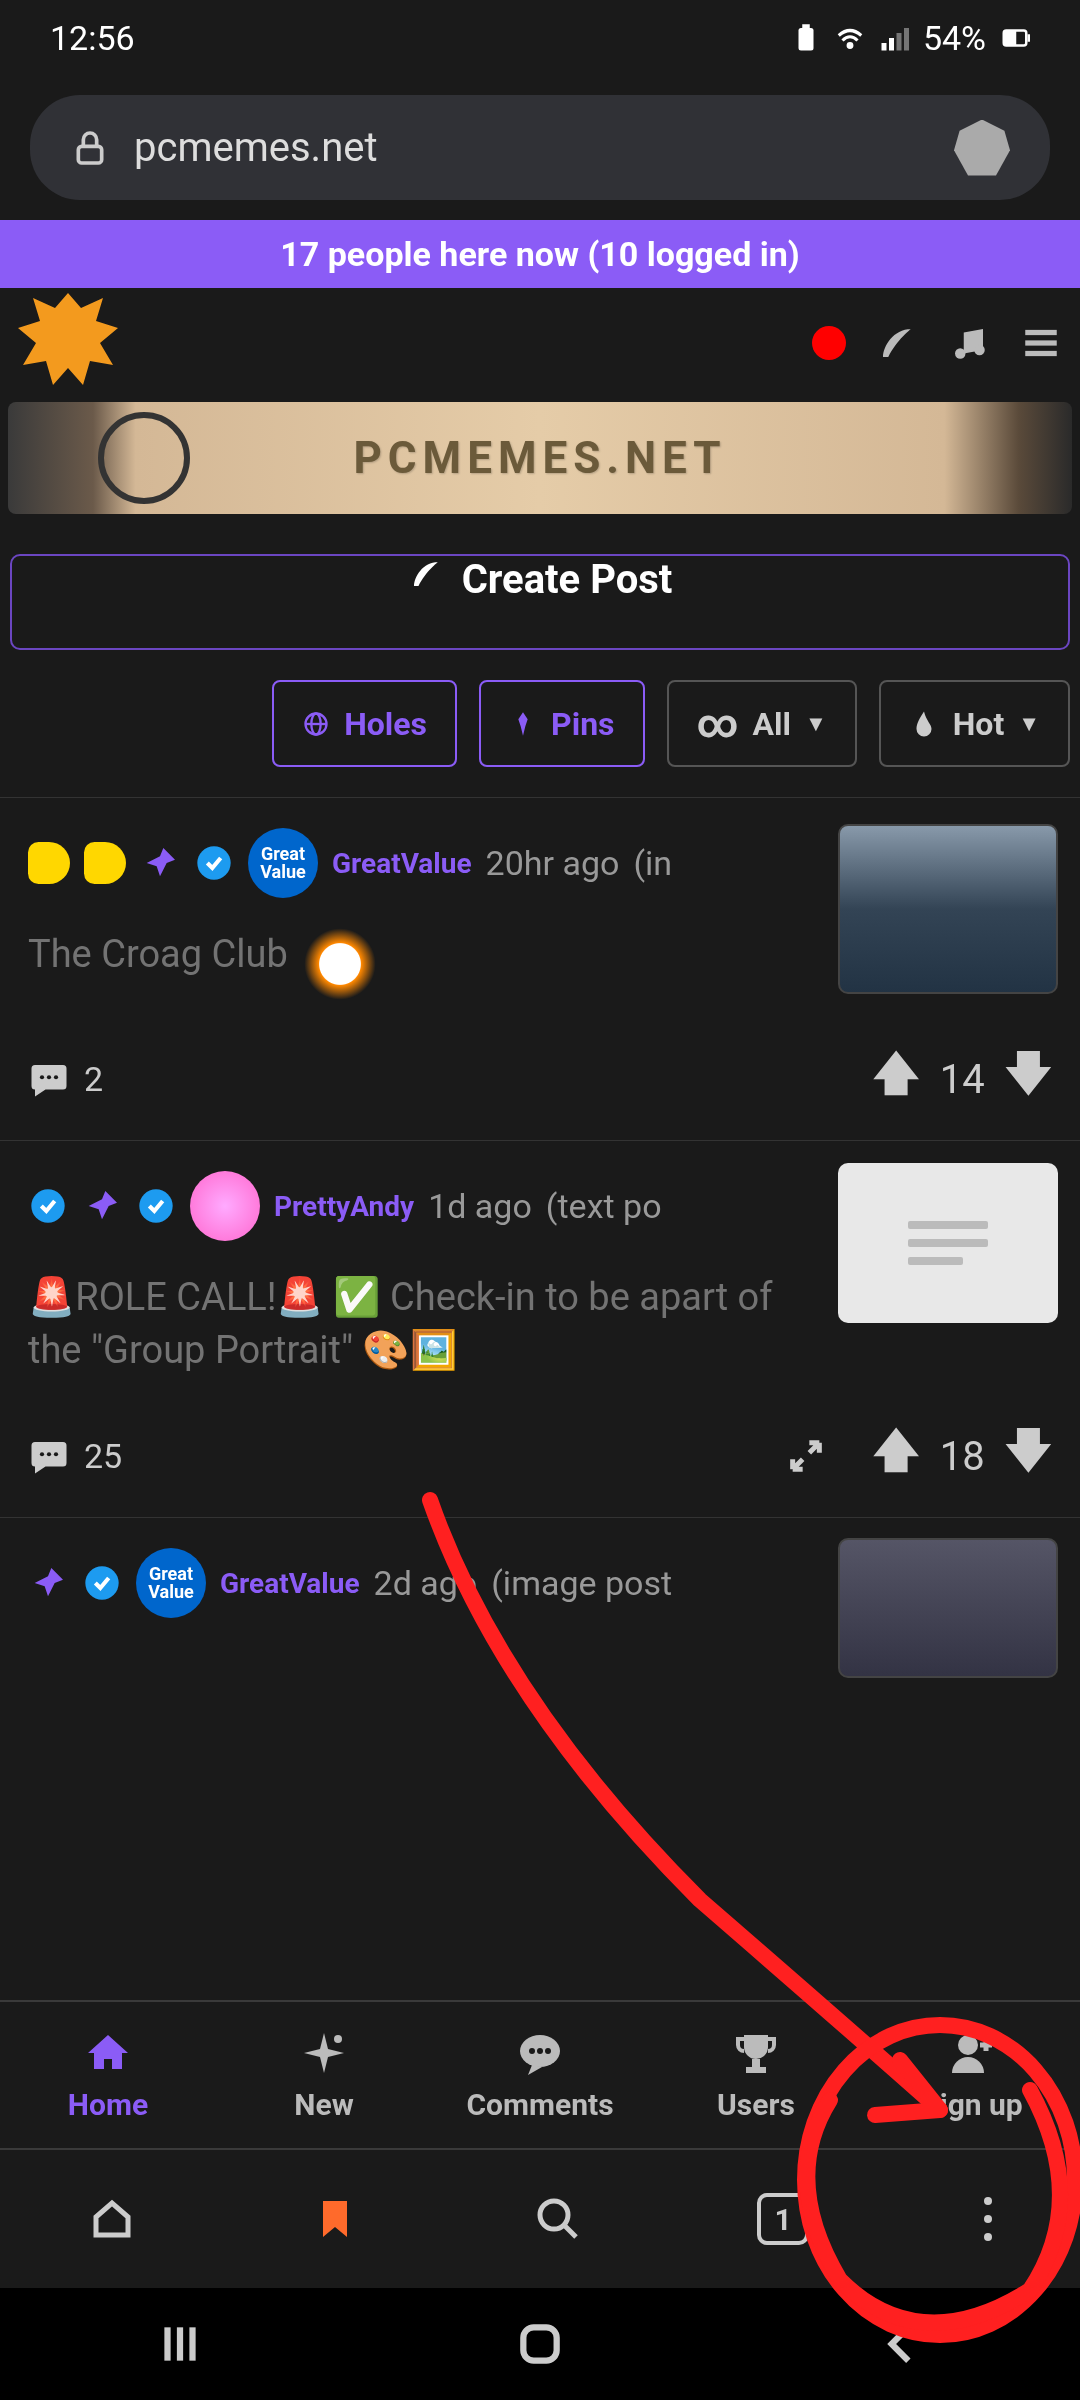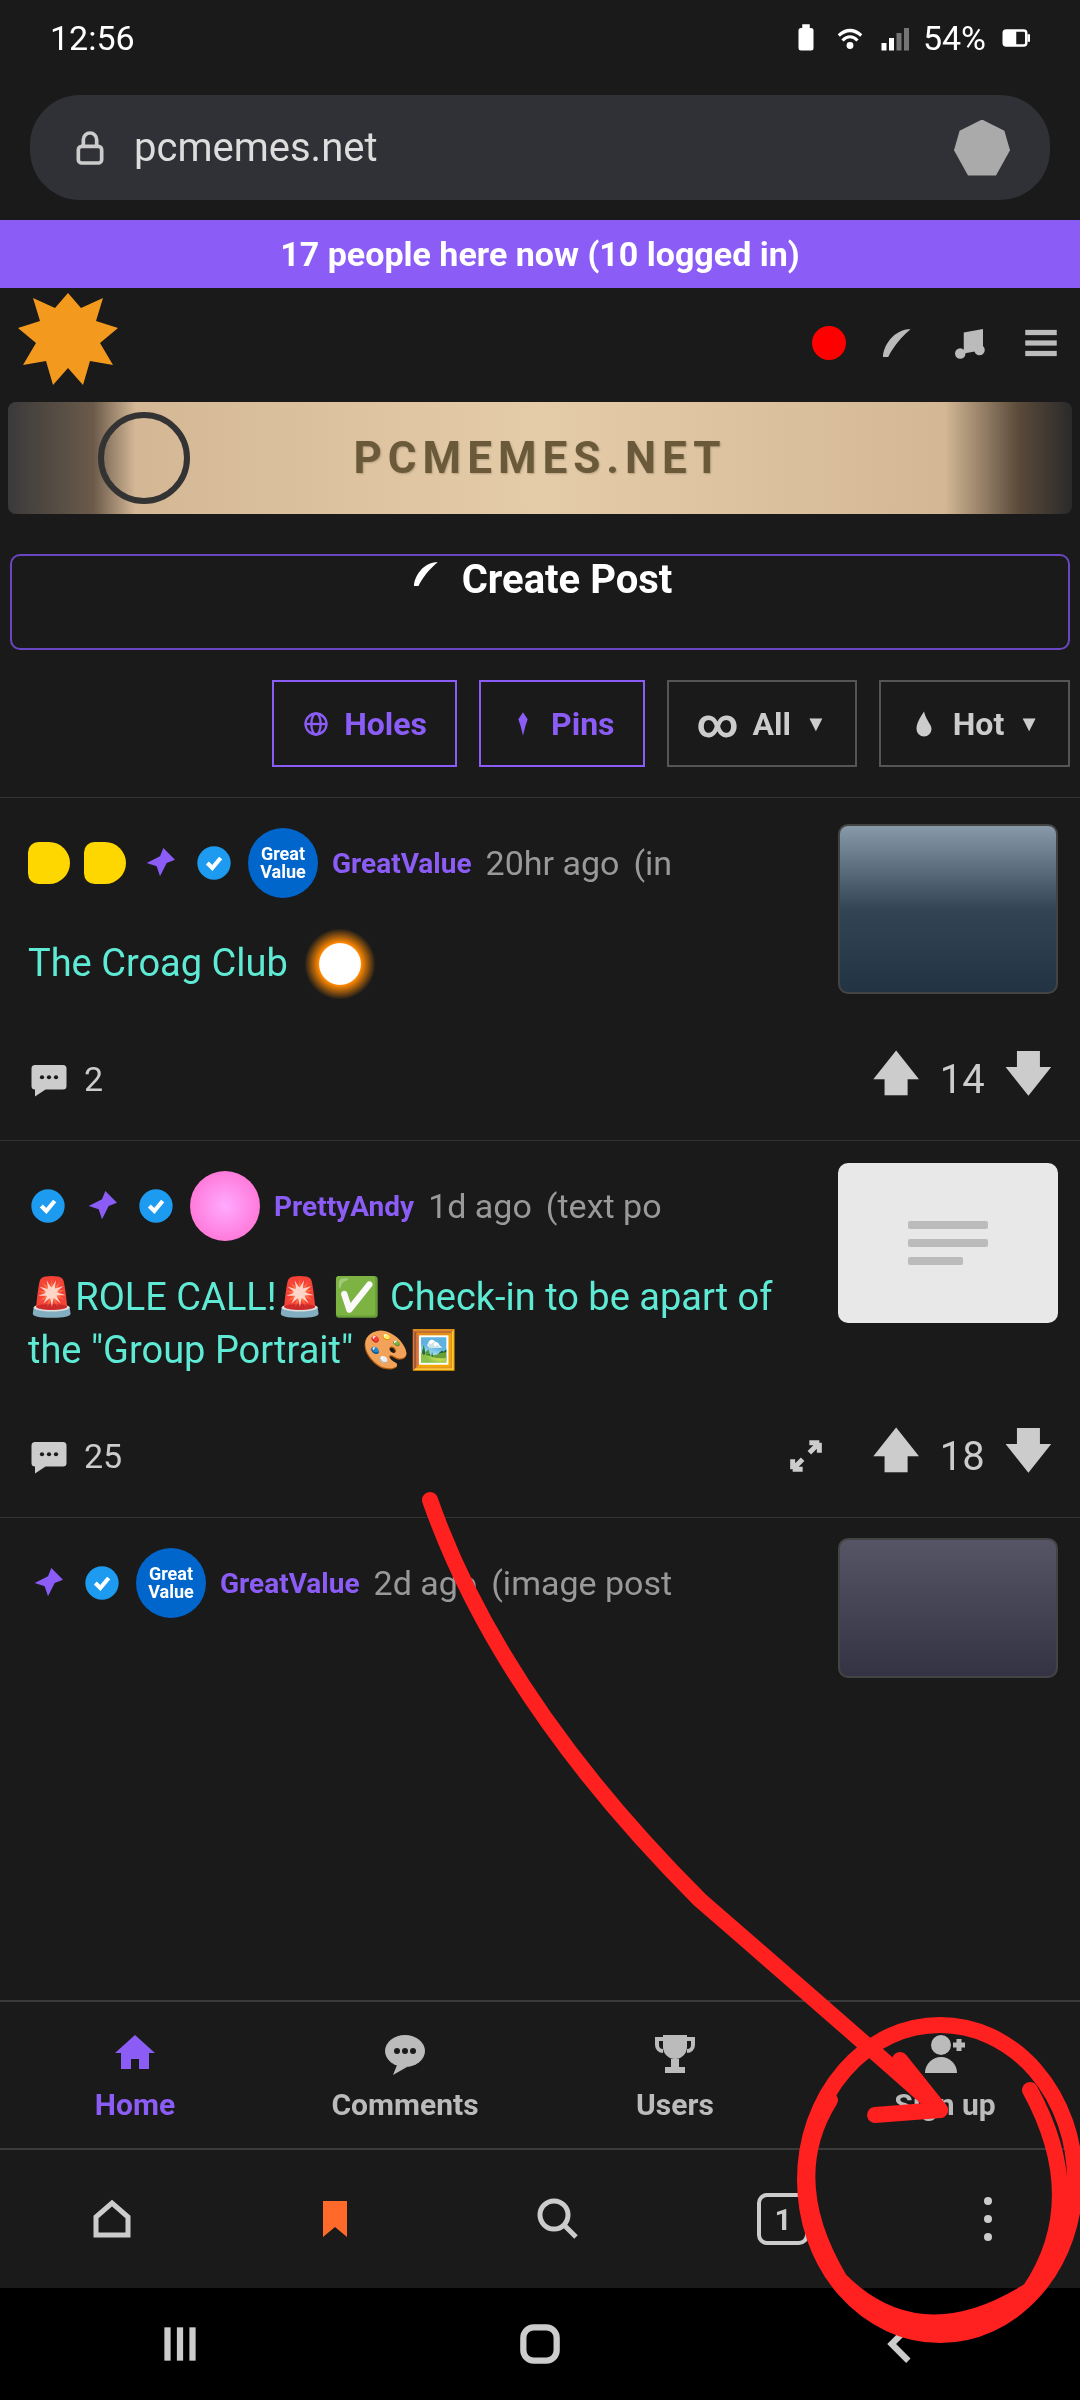--- a/index.html
+++ b/index.html
@@ -108,21 +108,21 @@
 }
 .filter-row {
   display: flex;
   gap: 22px;
   padding: 0 10px;
   margin: 20px 0 30px 0;
   justify-content: flex-end;
 }
 .filter-btn {
   border: 2px solid #555;
-  border-radius: 0;
+  border-radius: 8px;
   padding: 18px 28px;
   font-size: 32px;
   font-weight: 700;
   display: flex;
   align-items: center;
   gap: 14px;
   color: #ccc;
 }
 .filter-btn.purple { border-color: #8b5cf6; color: #8b5cf6; }
 .chevron { font-size: 22px; }
@@ -179,24 +179,23 @@
   display: flex;
   flex-direction: column;
   gap: 10px;
   align-items: center;
   justify-content: center;
 }
 .thumb2 .line { width: 80px; height: 8px; background: #bbb; border-radius: 2px; }
 .thumb2 .line.short { width: 55px; align-self: flex-start; margin-left: 70px;}
 .title-row {
   display: flex;
-  align-items: center;
   gap: 16px;
   font-size: 38px;
-  color: #5eead4;
+  color: #737373;
   margin-bottom: 40px;
   max-width: 780px;
   line-height: 1.4;
 }
 .title-row .icon-img {
   width: 72px; height: 72px;
   display: inline-block;
 }
 .post-footer {
   display: flex;
@@ -483,20 +482,27 @@
 
 <div class="bottom-tabs">
   <div class="tab active">
     <svg viewBox="0 0 24 24" fill="#8b5cf6">
         <path d="M12 3 L2 12 h3 v8 h5 v-5 h4 v5 h5 v-8 h3 Z"></path>
       </svg>
     <span>Home</span>
   </div>
   <div class="tab">
     <svg viewBox="0 0 24 24" fill="#bbb">
+        <path d="M12 2 L14 10 L22 12 L14 14 L12 22 L10 14 L2 12 L10 10 Z"></path>
+        <circle cx="19" cy="5" r="2"></circle>
+      </svg>
+    <span>New</span>
+  </div>
+  <div class="tab">
+    <svg viewBox="0 0 24 24" fill="#bbb">
         <ellipse cx="12" cy="11" rx="10" ry="8"></ellipse>
         <path d="M8 18 L6 23 L13 19" fill="#bbb"></path>
         <circle cx="8" cy="11" r="1.5" fill="#1a1a1a"></circle>
         <circle cx="12" cy="11" r="1.5" fill="#1a1a1a"></circle>
         <circle cx="16" cy="11" r="1.5" fill="#1a1a1a"></circle>
       </svg>
     <span>Comments</span>
   </div>
   <div class="tab">
     <svg viewBox="0 0 24 24" fill="#bbb">

